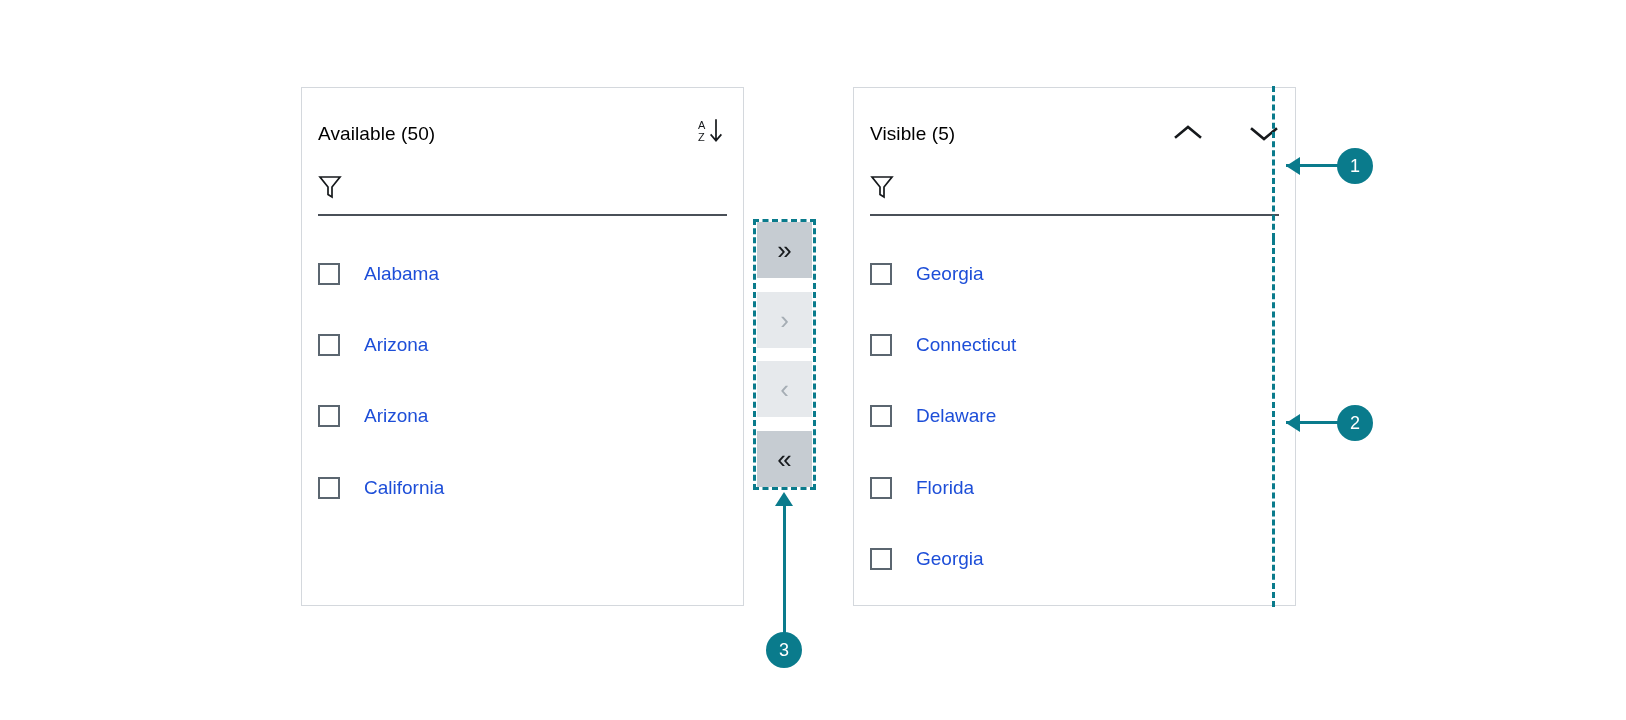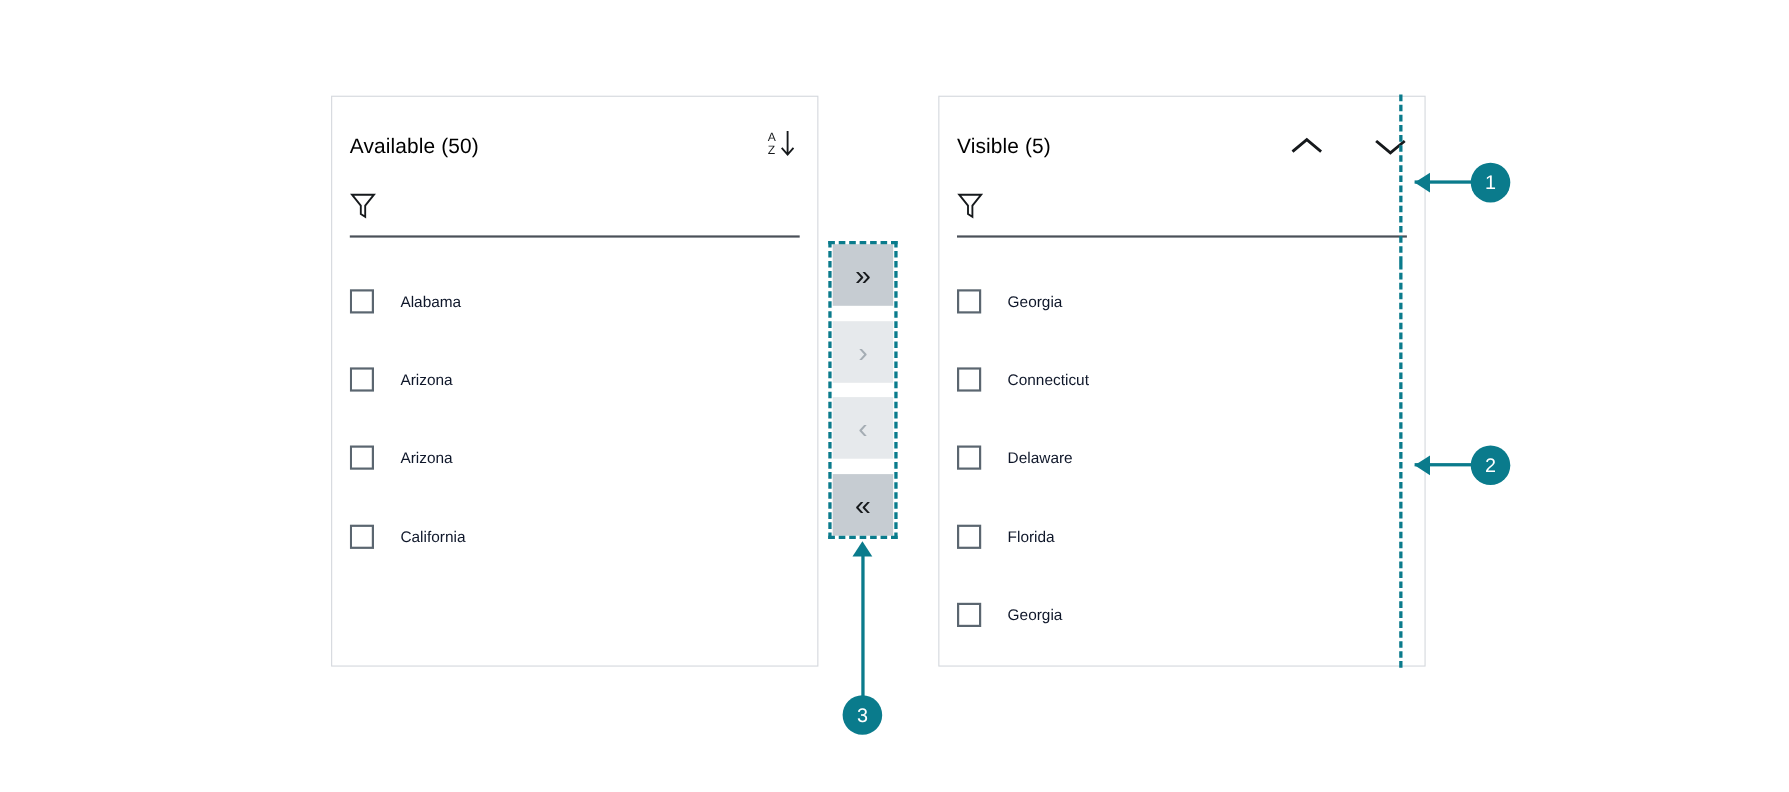--- a/index.html
+++ b/index.html
@@ -56,21 +56,21 @@
     position:absolute;left:16px;right:8px;top:150px;bottom:8px;overflow:hidden;
   }
   .list-item{
     display:flex;align-items:center;height:71.4px;cursor:pointer;
   }
   .cbx{
     width:22px;height:22px;border:2px solid #5b6670;box-sizing:border-box;
     background:#fff;flex:0 0 auto;
   }
   .item-label{
-    margin-left:24px;font-size:14px;color:#0f172a;white-space:nowrap;
+    margin-left:24px;font-size:19px;color:#1d4ed8;white-space:nowrap;
   }
 
   
   #transfer-stack{
     position:absolute;left:757px;top:222px;width:55px;height:265px;
     display:flex;flex-direction:column;justify-content:space-between;
   }
   .xbtn{
     width:55px;height:56px;border:0;padding:0;display:flex;align-items:center;
     justify-content:center;font-size:26px;line-height:1;

